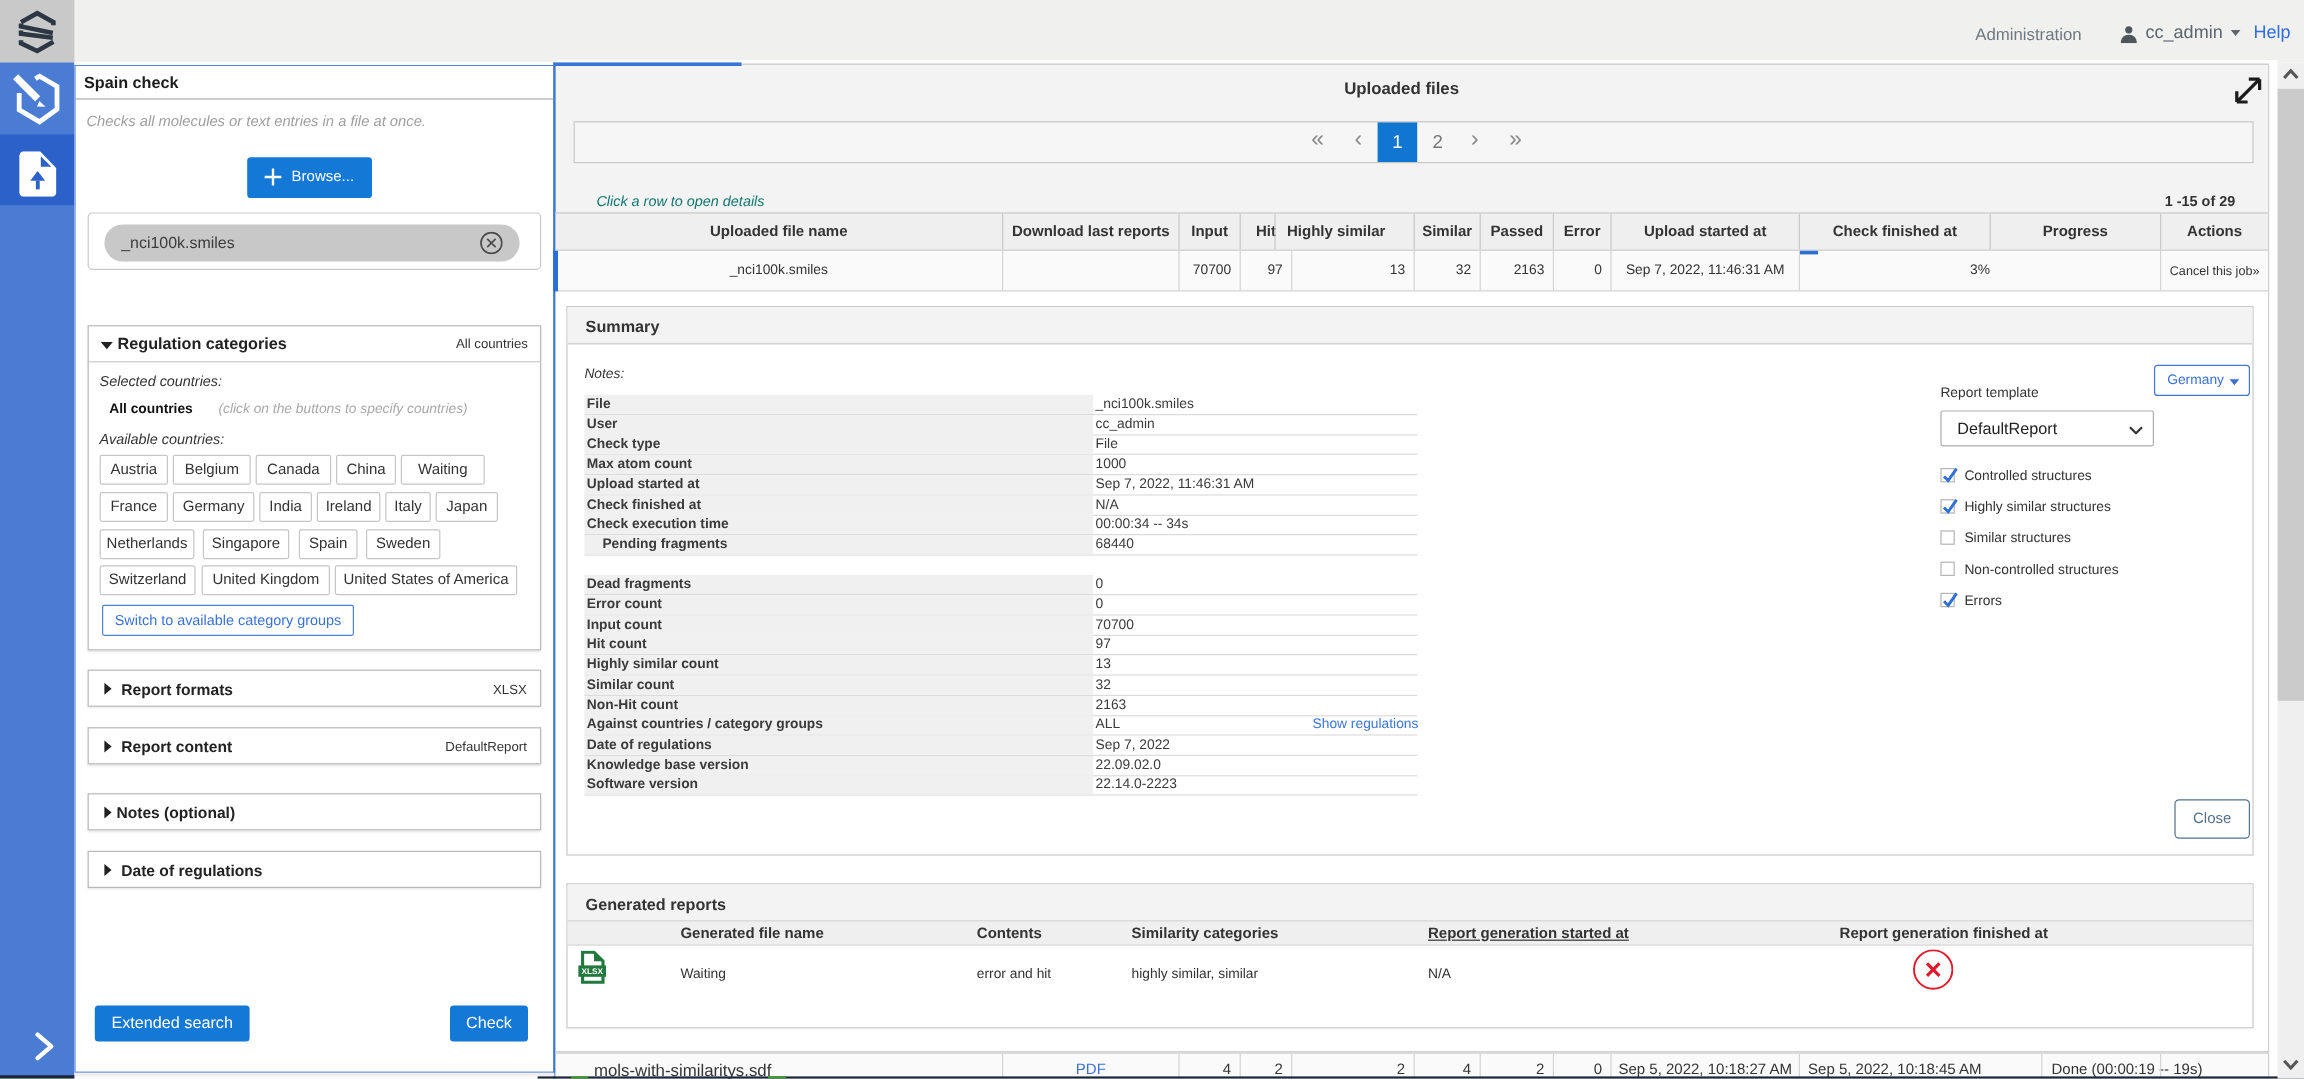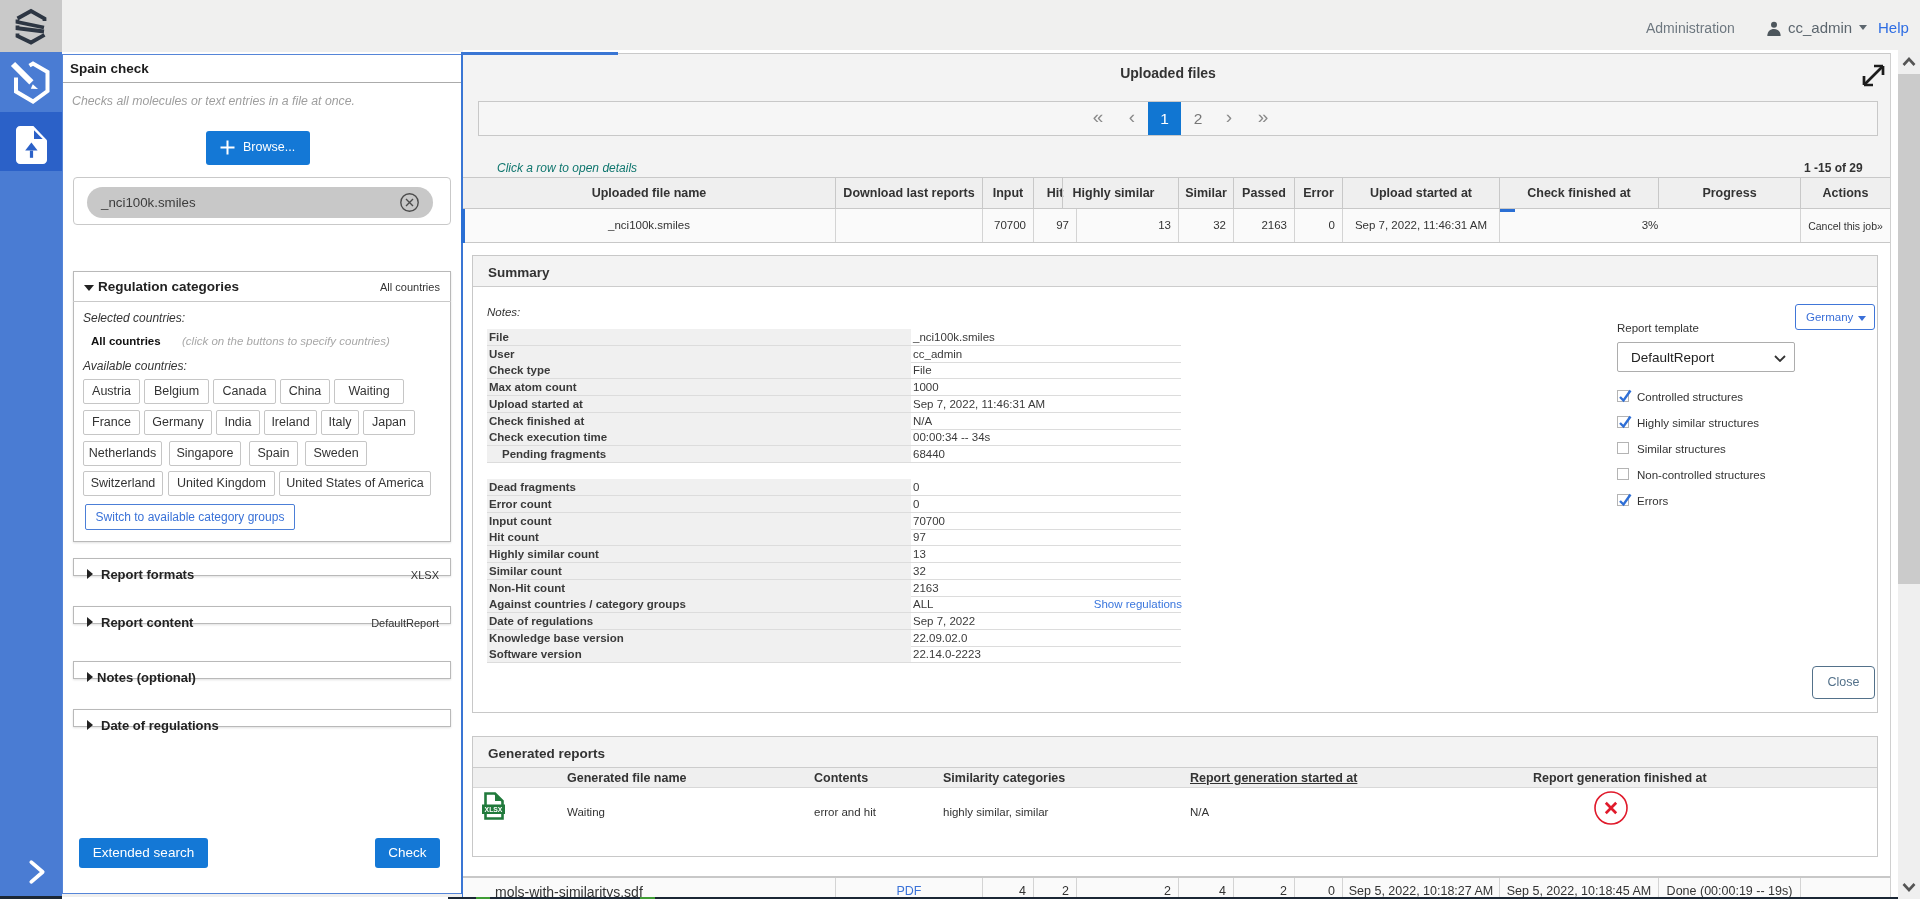--- a/index.html
+++ b/index.html
@@ -10,21 +10,21 @@
 #hdr { left:0; top:0; width:1920px; height:52px; background:#f0f0ef; }
 #logo { left:0; top:0; width:62px; height:52px; background:#c9c9c9; }
 
 #sidebar { left:0; top:52px; width:62px; height:845px; background:#4a7cd3; }
 #sideactive { left:0; top:112px; width:62px; height:59px; background:#2b61c8; }
 
 #lpanel { left:62px; top:54px; width:400px; height:840px; background:#fff; border:1px solid #5585d8; }
 .ital { font-style:italic; }
 .btn-blue { background:#1478d6; color:#fff; border-radius:3px; text-align:center; }
 .cbtn { position:absolute; height:25px; line-height:23px; border:1px solid #c6c6c6; border-radius:2px; background:#fff; color:#333; font-size:12.5px; text-align:center; }
-.secbox { position:absolute; left:73px; width:378px; height:18px; border:1px solid #b9b9b9; background:#fff; box-shadow:0 1px 2px rgba(0,0,0,0.12); }
+.secbox { position:absolute; left:73px; width:378px; height:31px; border:1px solid #b9b9b9; background:#fff; box-shadow:0 1px 2px rgba(0,0,0,0.12); }
 .secbox .t { position:absolute; left:27px; top:8px; white-space:nowrap; font-size:13px; font-weight:bold; color:#222; }
 .secbox .r { position:absolute; right:11px; top:10px; font-size:11px; color:#333; }
 .carr { position:absolute; width:0; height:0; }
 
 #mpanel { left:461px; top:52px; width:1430px; height:847px; background:#f3f3f3; border-left:2px solid #3a76d4; border-right:1px solid #d0d0d0; }
 .hdrline { background:#c9c9c9; height:1px; }
 #pagebox { left:478px; top:101px; width:1400px; height:35px; border:1px solid #c8c8c8; background:#f6f6f6; }
 .pgitem { position:absolute; top:0; height:33px; line-height:33px; font-size:16px; color:#8a8a8a; text-align:center; }
 
 .thead { position:absolute; background:#efefef; border-top:1px solid #c8c8c8; border-bottom:1px solid #c8c8c8; }
@@ -442,21 +442,21 @@
     </div>
     <div class="tdc" style="left: 831px; width: 48px;">
       <span style="text-align: right; padding-right: 7px; top: 6px; font-size: 12.5px;">0</span>
     </div>
     <div class="tdc" style="left: 879px; width: 157px;">
       <span style="text-align: center; top: 6px; font-size: 12.5px;">Sep 5, 2022, 10:18:27 AM</span>
     </div>
     <div class="tdc" style="left: 1036px; width: 159px;">
       <span style="text-align: center; top: 6px; font-size: 12.5px;">Sep 5, 2022, 10:18:45 AM</span>
     </div>
-    <div class="tdc" style="left: 1195px; width: 142px;">
+    <div class="tdc" style="left: 1238px; width: 142px;">
       <span style="text-align: center; top: 6px; font-size: 12.5px;">Done (00:00:19 -- 19s)</span>
     </div>
     <div class="tdc" style="left: 1337px; width: 90px;">
       <span style="text-align: center; top: 6px; font-size: 12.5px;"></span>
     </div>
   </div>
 
 <div class="abs" style="left:62px; top:894px; width:400px; height:3px; background:#efefef;"></div>
 <div class="abs" style="left:0; top:896px; width:62px; height:3px; background:#1b2735;"></div>
 <div class="abs" style="left:448px; top:897px; width:1472px; height:2px; background:#1b2735;"></div>

